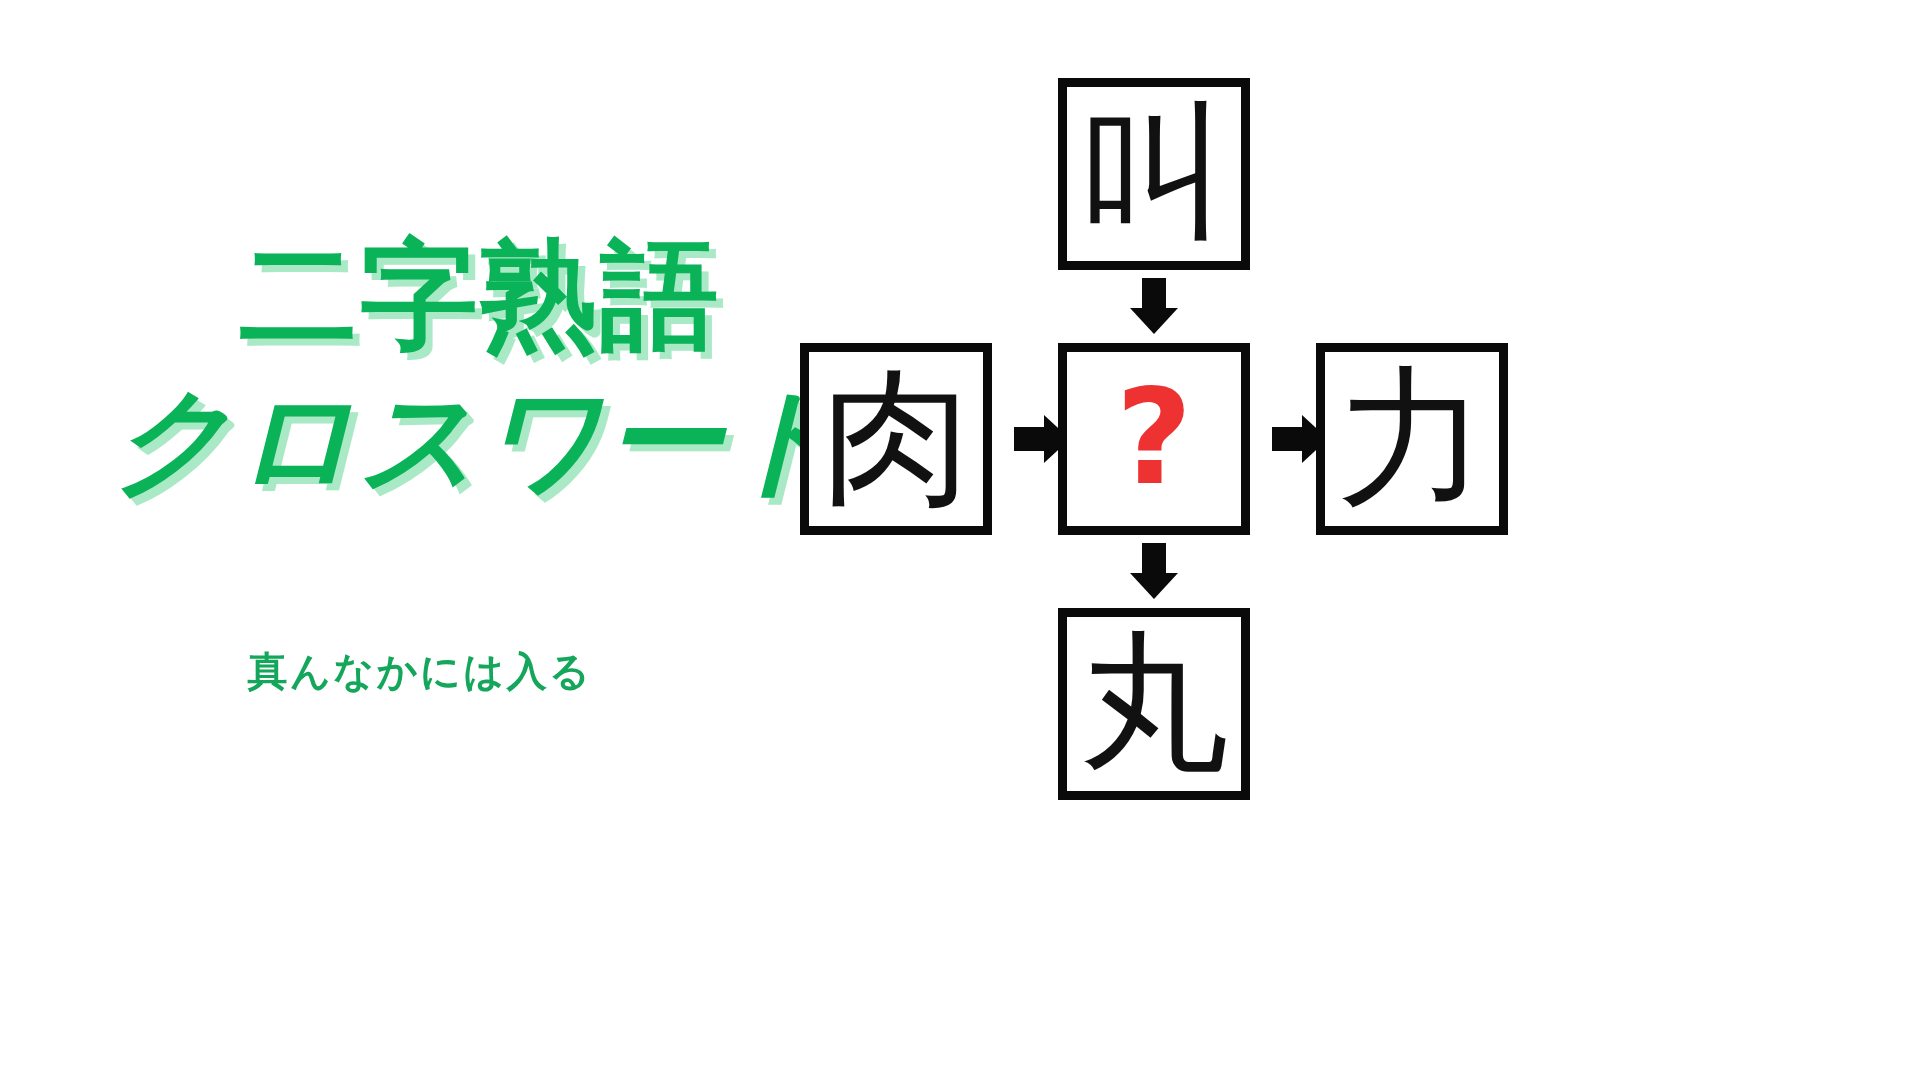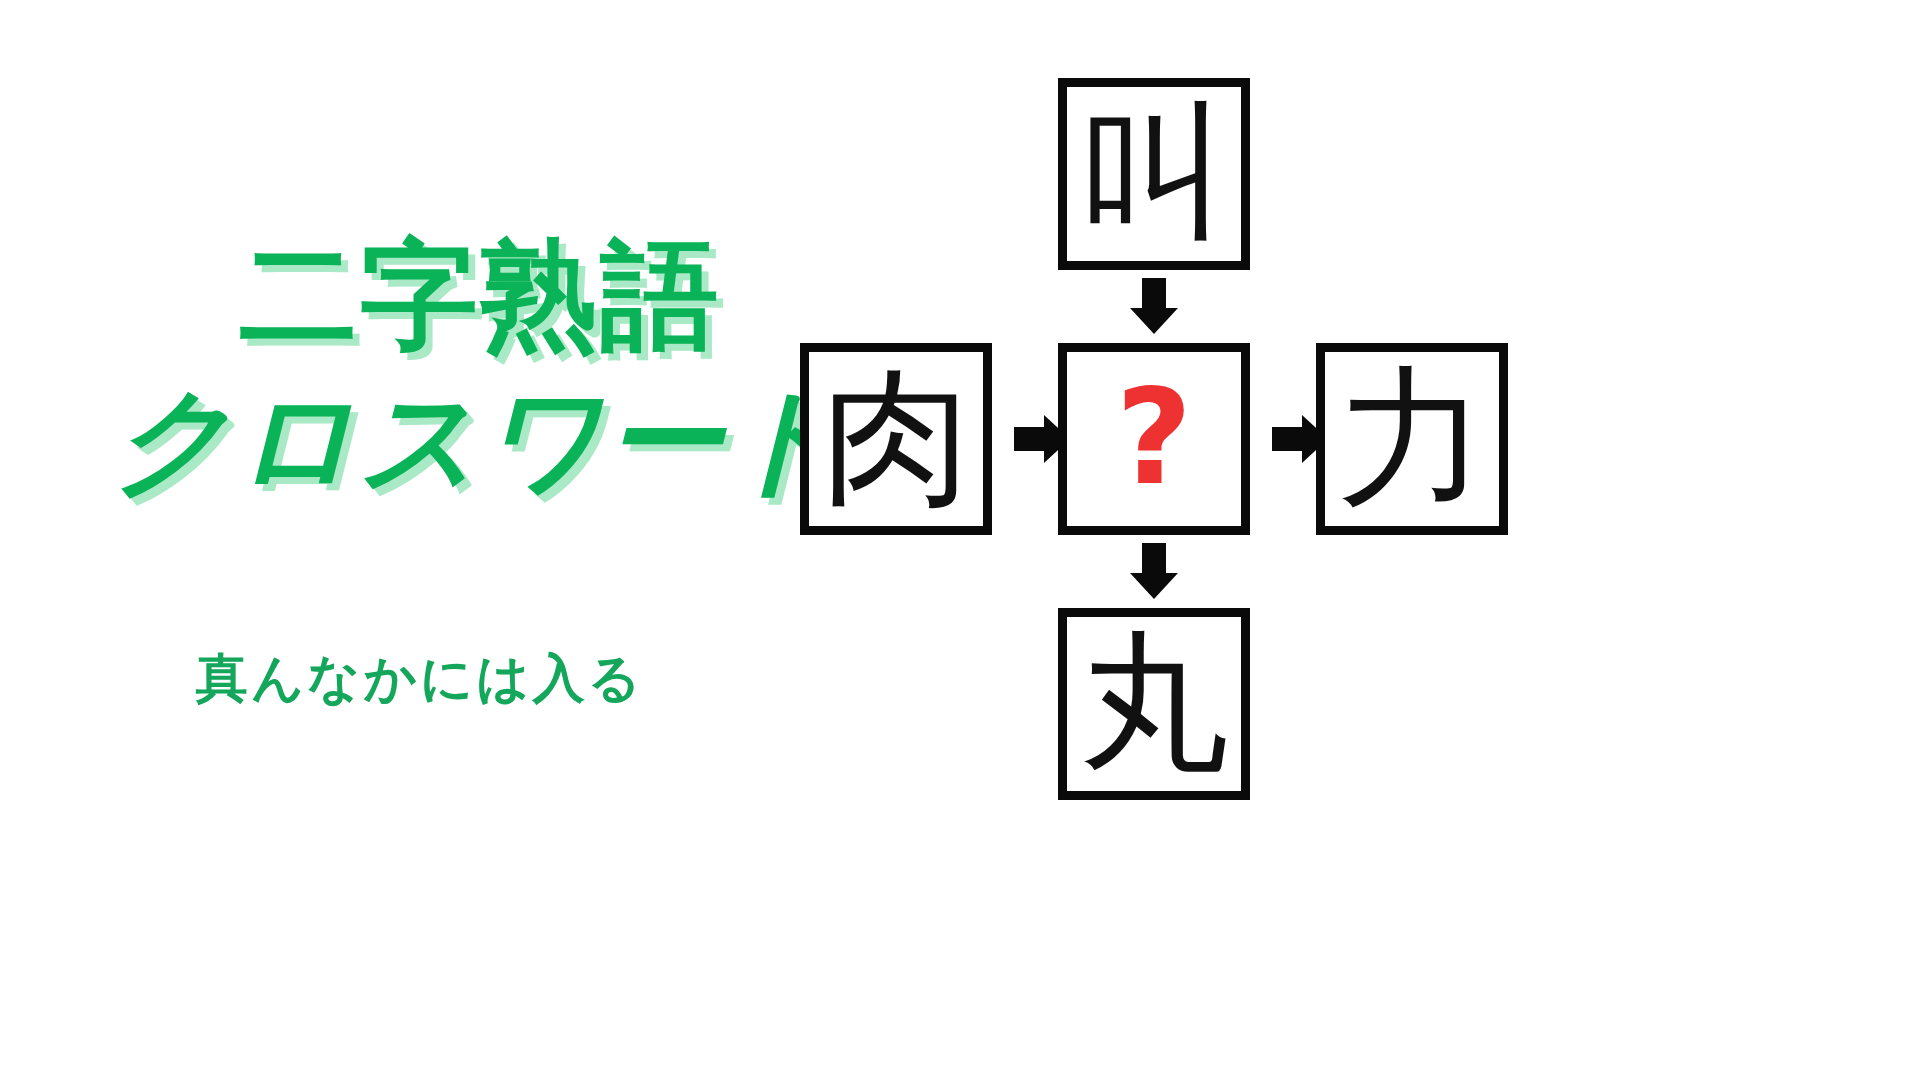--- a/index.html
+++ b/index.html
@@ -54,21 +54,21 @@
     position: absolute;
     left: 0;
     top: 648px;
     width: 840px;
     text-align: center;
   }
   .subtitle-line {
     font-family: "DejaVu Sans", "Liberation Sans", sans-serif;
     font-weight: 700;
     color: #14a75c;
-    font-size: 52px;
+    font-size: 40px;
     line-height: 1.18;
     letter-spacing: 0.06em;
     white-space: nowrap;
   }
 
   
   .puzzle {
     position: absolute;
     left: 980px;
     top: 60px;

